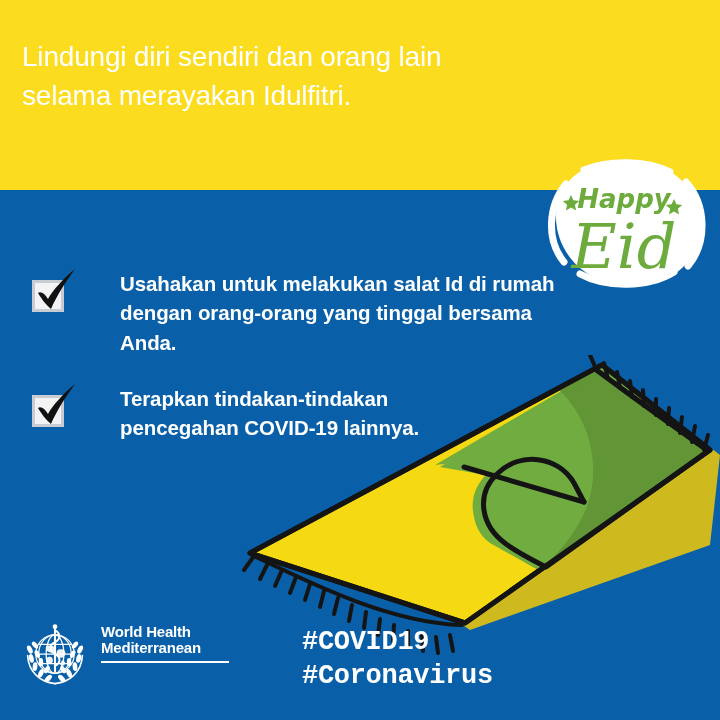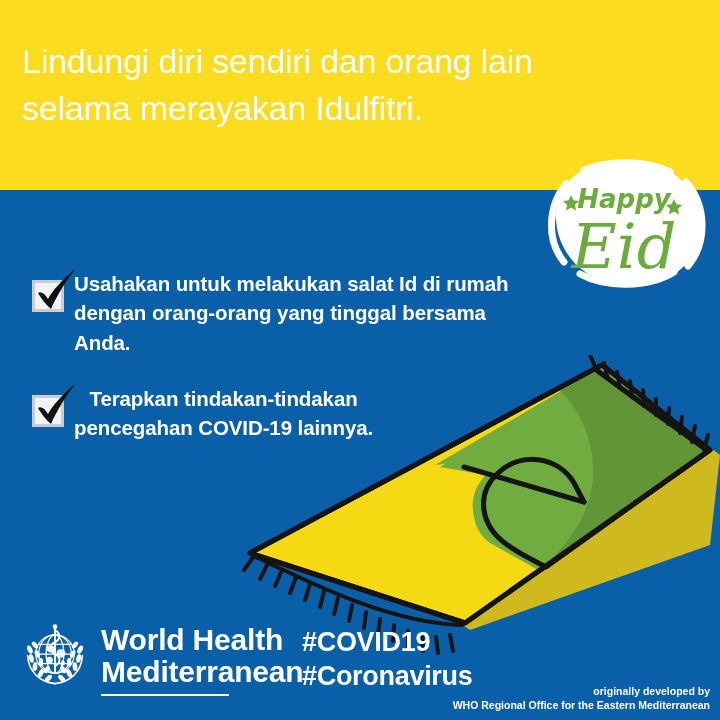--- a/index.html
+++ b/index.html
@@ -18,21 +18,21 @@
 
   
   #header-band{
     position:absolute;left:0;top:0;width:720px;height:190px;
     background:#FCDC1E;
     z-index:2;
   }
   #headline{
     position:absolute;left:22px;top:38px;width:690px;
     color:#FFFFFF;
-    font-size:34px;
+    font-size:28px;
     line-height:1.38;
     font-weight:400;
     letter-spacing:-0.2px;
     white-space:pre-line;
   }
 
   
   #eid-badge{
     position:absolute;left:540px;top:158px;width:170px;height:130px;
     z-index:6;
@@ -49,20 +49,21 @@
   
   #bullets{
     position:absolute;left:28px;top:264px;width:530px;
     z-index:5;
   }
   .bullet-row{
     position:relative;
     display:flex;
     align-items:flex-start;
     margin-bottom:22px;
+    gap:46px;
   }
   .check-wrap{
     position:relative;
     width:46px;min-width:46px;height:44px;
     margin-top:12px;
   }
   .check-box{
     position:absolute;left:4px;top:4px;
     width:32px;height:32px;
     background:#F3F3F3;
@@ -89,21 +90,21 @@
     z-index:7;
     display:flex;align-items:flex-start;
   }
   #who-emblem{width:74px;height:74px;display:block;}
   #who-wordmark{
     margin-left:9px;
     padding-top:4px;
   }
   .who-line{
     color:#FFFFFF;
-    font-size:30px;
+    font-size:15px;
     font-weight:bold;
     line-height:1.08;
     letter-spacing:-0.2px;
   }
   #who-rule{
     width:128px;height:2px;background:#FFFFFF;
     margin:5px 0 4px 0;
   }
   #who-country{
     color:#FFFFFF;
@@ -114,20 +115,21 @@
 
   #hashtags{
     position:absolute;left:302px;top:626px;
     z-index:7;
     color:#FFFFFF;
     font-size:27px;
     font-weight:bold;
     line-height:1.25;
     letter-spacing:-0.3px;
     white-space:pre-line;
+    font-family:Liberation Mono, monospace;
   }
 
   #credit{
     position:absolute;right:10px;top:684px;
     z-index:7;
     text-align:right;
     color:#FFFFFF;
     font-size:10.5px;
     line-height:1.35;
     font-weight:bold;
@@ -260,21 +262,21 @@
         <svg class="check-mark" viewBox="0 0 52 52">
           <path d="M10,27 C13,25 17,28 20,33 C24,25 36,12 47,3
                    C38,15 28,31 23,43 C18,39 13,32 10,27 Z" fill="#111111"></path>
         </svg>
       </div>
       <div class="bullet-text">Usahakan untuk melakukan salat Id di rumah
 dengan orang-orang yang tinggal bersama
 Anda.</div>
     </div>
 
-    <div class="bullet-row" style="margin-top:16px;text-align:center;">
+    <div class="bullet-row" style="margin-top:16px;">
       <div class="check-wrap">
         <div class="check-box"></div>
         <svg class="check-mark" viewBox="0 0 52 52">
           <path d="M10,27 C13,25 17,28 20,33 C24,25 36,12 47,3
                    C38,15 28,31 23,43 C18,39 13,32 10,27 Z" fill="#111111"></path>
         </svg>
       </div>
       <div class="bullet-text">Terapkan tindakan-tindakan
 pencegahan COVID-19 lainnya.</div>
     </div>
@@ -336,16 +338,14 @@
     <div id="who-wordmark">
       <div class="who-line">World Health</div>
       <div class="who-line">Mediterranean</div>
       <div id="who-rule"></div>
     </div>
   </div>
 
   <div id="hashtags">#COVID19
 #Coronavirus</div>
 
-  <div id="credit">originally developed by
-WHO Regional Office for the Eastern Mediterranean</div>
 
 </div>
 
 </body></html>

